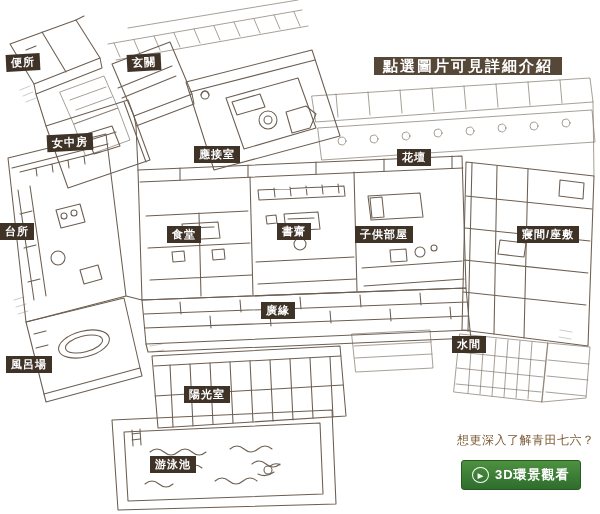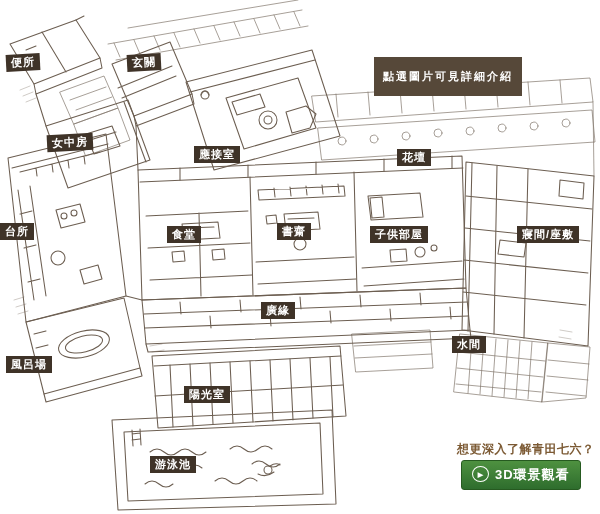--- a/index.html
+++ b/index.html
@@ -8,25 +8,25 @@
   .sketch{position:absolute;left:0;top:0;}
   .sketch g{stroke:var(--ink,#6c5e51);fill:none;stroke-linecap:round;stroke-linejoin:round;}
   .sketch g.ln{stroke-width:1.05;}
   .sketch g.thin{stroke-width:.7;opacity:.85;}
   .sketch g.hatch{stroke-width:.55;opacity:.6;}
   .room-label{position:absolute;background:var(--label-bg,#3f3328);color:#fff;
     font-size:11px;font-weight:bold;letter-spacing:1px;line-height:1;
     padding:3px 5px;white-space:nowrap;cursor:pointer;}
   .tilt{transform:rotate(-3deg);}
   .notice{position:absolute;left:374px;top:57px;background:var(--notice-bg,#564839);
-    color:#fff;font-size:11px;font-weight:bold;letter-spacing:2px;
-    padding:13px 9px;line-height:1.2;white-space:nowrap;}
+    color:#fff;font-size:15px;font-weight:bold;letter-spacing:2px;
+    padding:0 9px;line-height:1.2;white-space:nowrap;}
   .question{position:absolute;left:457px;top:432px;color:var(--question-brown,#7c5a34);
-    font-size:12px;font-weight:bold;letter-spacing:.5px;white-space:nowrap;margin-top:9px;}
-  .cta{position:absolute;left:461px;top:460px;display:flex;gap:6px;
+    font-size:12px;font-weight:normal;letter-spacing:.5px;white-space:nowrap;}
+  .cta{position:absolute;left:461px;top:460px;display:flex;align-items:center;gap:6px;
     background:linear-gradient(var(--cta-green-top,#4e9140),var(--cta-green-bottom,#2e6d2d));
     border:1px solid var(--cta-border,#265a20);border-radius:3px;color:#fff;
     font-size:13px;font-weight:bold;letter-spacing:1px;padding:5px 10px;
     cursor:pointer;text-decoration:none;white-space:nowrap;}
   .cta-icon{display:inline-flex;align-items:center;justify-content:center;
     width:14px;height:14px;border:1px solid #fff;border-radius:50%;
     font-size:7px;line-height:1;padding-left:1px;flex:0 0 auto;}
 </style>
 </head>
 <body>
@@ -205,21 +205,21 @@
   <div class="notice">點選圖片可見詳細介紹</div>
 
   <div class="room-label tilt" style="left:6px;top:54px">便所</div>
   <div class="room-label tilt" style="left:127px;top:54px">玄關</div>
   <div class="room-label tilt" style="left:47px;top:134px">女中房</div>
   <div class="room-label" style="left:194px;top:146px">應接室</div>
   <div class="room-label" style="left:397px;top:149px">花壇</div>
   <div class="room-label" style="left:0;top:223px">台所</div>
   <div class="room-label" style="left:167px;top:226px">食堂</div>
   <div class="room-label" style="left:277px;top:223px">書齋</div>
-  <div class="room-label" style="left:370px;top:226px">子供部屋</div>
+  <div class="room-label" style="left:355px;top:226px">子供部屋</div>
   <div class="room-label" style="left:517px;top:226px">寢間/座敷</div>
   <div class="room-label" style="left:261px;top:302px">廣緣</div>
   <div class="room-label" style="left:452px;top:336px">水間</div>
   <div class="room-label" style="left:6px;top:356px">風呂場</div>
   <div class="room-label" style="left:184px;top:386px">陽光室</div>
   <div class="room-label" style="left:150px;top:456px">游泳池</div>
 
   <div class="question">想更深入了解青田七六？</div>
 
   <a class="cta">

